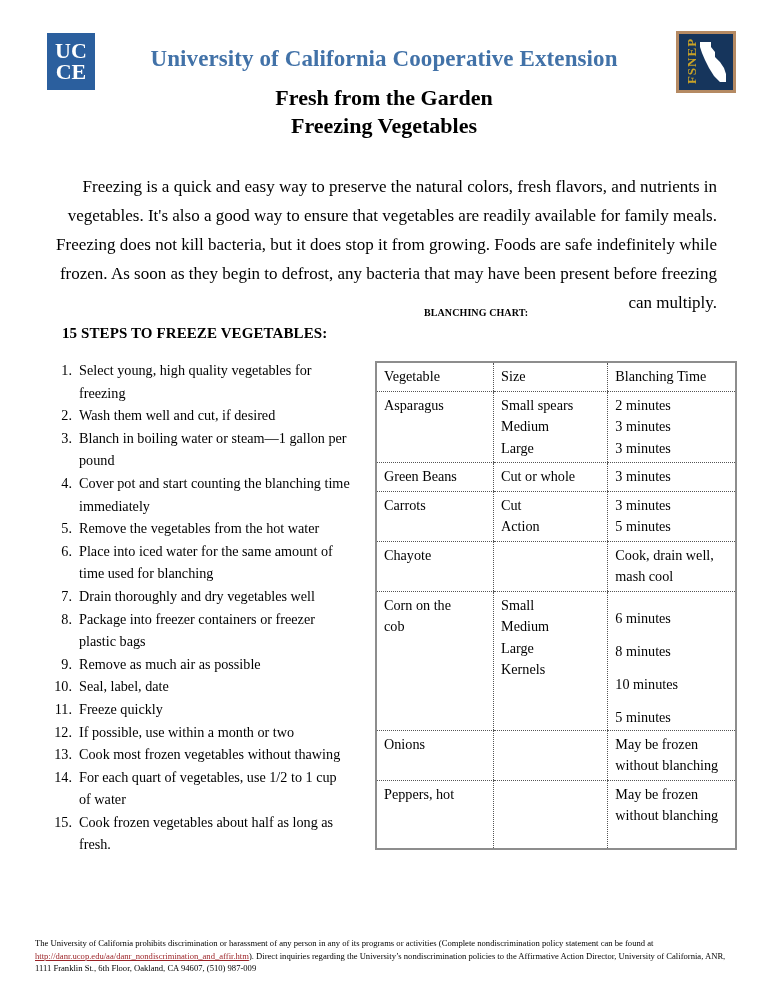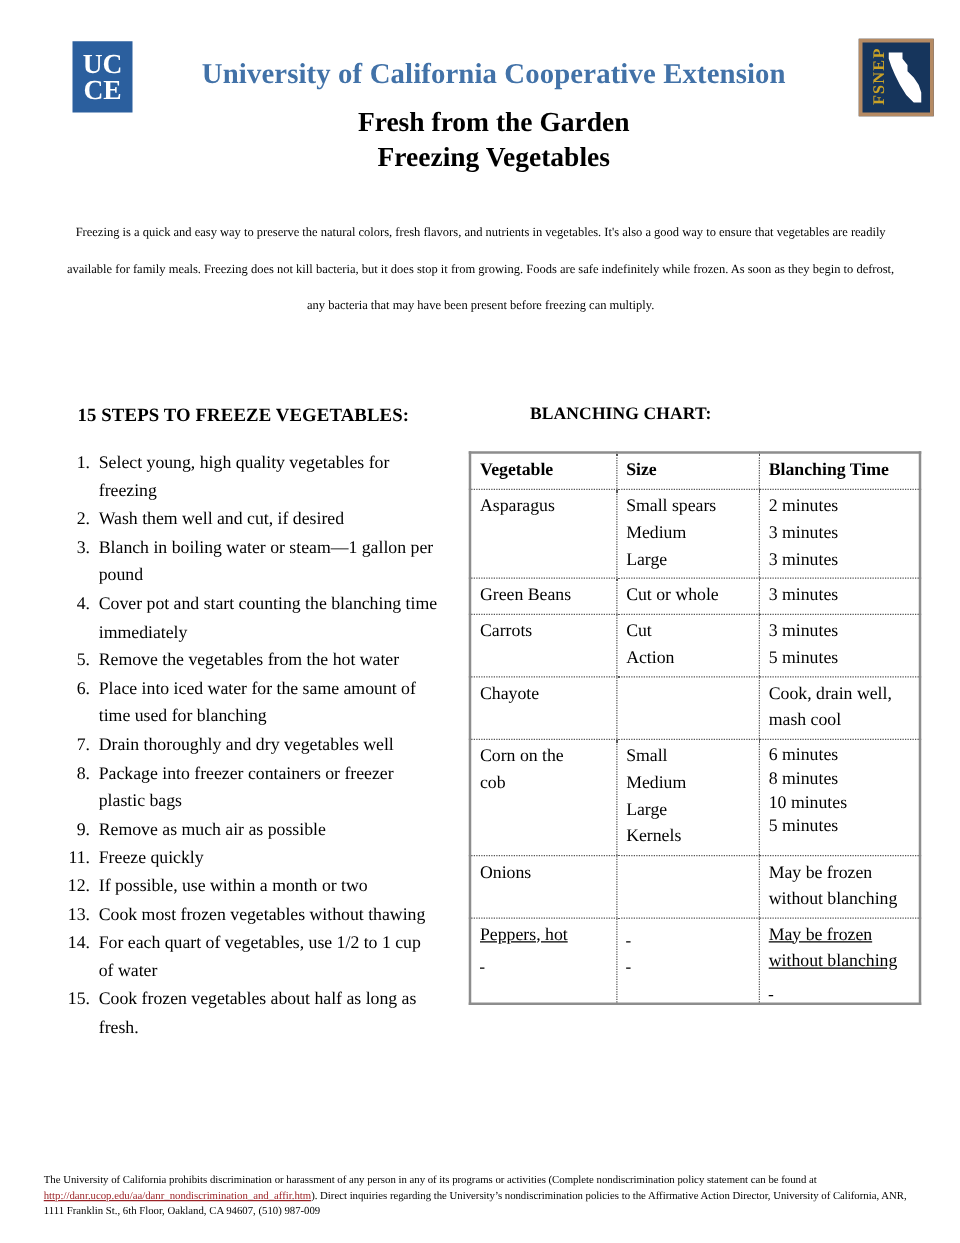--- a/index.html
+++ b/index.html
@@ -13,21 +13,21 @@
     height: 994px;
     position: relative;
     font-family: "Liberation Serif", "DejaVu Serif", serif;
     color: #000000;
     overflow: hidden;
   }
 
   
   .header {
     position: absolute;
-    left: 11px;
+    left: 0;
     top: 0;
     width: 680px;
     height: 160px;
   }
 
   .ucce-logo {
     position: absolute;
     left: 47px;
     top: 33px;
     width: 48px;
@@ -104,40 +104,40 @@
     width: 30px;
     height: 43px;
   }
 
   
   .intro {
     position: absolute;
     left: 52px;
     top: 172px;
     width: 665px;
-    font-size: 10px;
+    font-size: 17px;
     line-height: 29px;
-    text-align: center;
+    text-align: right;
   }
 
   
   .heading-steps {
     position: absolute;
     left: 62px;
     top: 325px;
     font-weight: 700;
     font-size: 15px;
     letter-spacing: 0.1px;
   }
   .heading-chart {
     position: absolute;
     left: 424px;
-    top: 324px;
-    font-weight: 700;
-    font-size: 14px;
+    top: 307px;
+    font-weight: 700;
+    font-size: 10px;
     letter-spacing: 0.1px;
   }
 
   
   .steps-list {
     position: absolute;
     left: 52px;
     top: 359px;
     width: 300px;
     font-size: 14.2px;
@@ -169,41 +169,40 @@
     background: #ffffff;
   }
   .blanch-table td, .blanch-table th {
     vertical-align: top;
     padding: 3px 4px 3px 7px;
     line-height: 21.5px;
     font-weight: 400;
     text-align: left;
   }
   .blanch-table tr.hdr th {
-    font-weight: 700;
+    font-weight: 400;
     border-bottom: 1px dotted #555;
   }
   .blanch-table tr.body-row td {
     border-bottom: 1px dotted #555;
   }
   .blanch-table tr.last-row td {
     border-bottom: none;
-    text-decoration: underline;
   }
   .blanch-table td.c1, .blanch-table th.c1 { width: 114px; }
   .blanch-table td.c2, .blanch-table th.c2 {
     width: 113px;
     border-left: 1px dotted #555;
   }
   .blanch-table td.c3, .blanch-table th.c3 {
     width: 127px;
     border-left: 1px dotted #555;
   }
   .cellline { display: block; }
-  .cellline.tight { line-height: 19px; }
+  .cellline.tight { line-height: 19px; margin-top: 14px; }
   .spacer-cell { height: 18px; }
 
   
   .footer {
     position: absolute;
     left: 35px;
     top: 937px;
     width: 700px;
     font-size: 8.6px;
     line-height: 12.6px;
@@ -275,20 +274,24 @@
       <span class="step-num">7.</span>
       <span class="step-text">Drain thoroughly and dry vegetables well</span>
     </div>
     <div class="step-row">
       <span class="step-num">8.</span>
       <span class="step-text">Package into freezer containers or freezer plastic bags</span>
     </div>
     <div class="step-row">
       <span class="step-num">9.</span>
       <span class="step-text">Remove as much air as possible</span>
+    </div>
+    <div class="step-row">
+      <span class="step-num">10.</span>
+      <span class="step-text">Seal, label, date</span>
     </div>
     <div class="step-row">
       <span class="step-num">11.</span>
       <span class="step-text">Freeze quickly</span>
     </div>
     <div class="step-row">
       <span class="step-num">12.</span>
       <span class="step-text">If possible, use within a month or two</span>
     </div>
     <div class="step-row">

